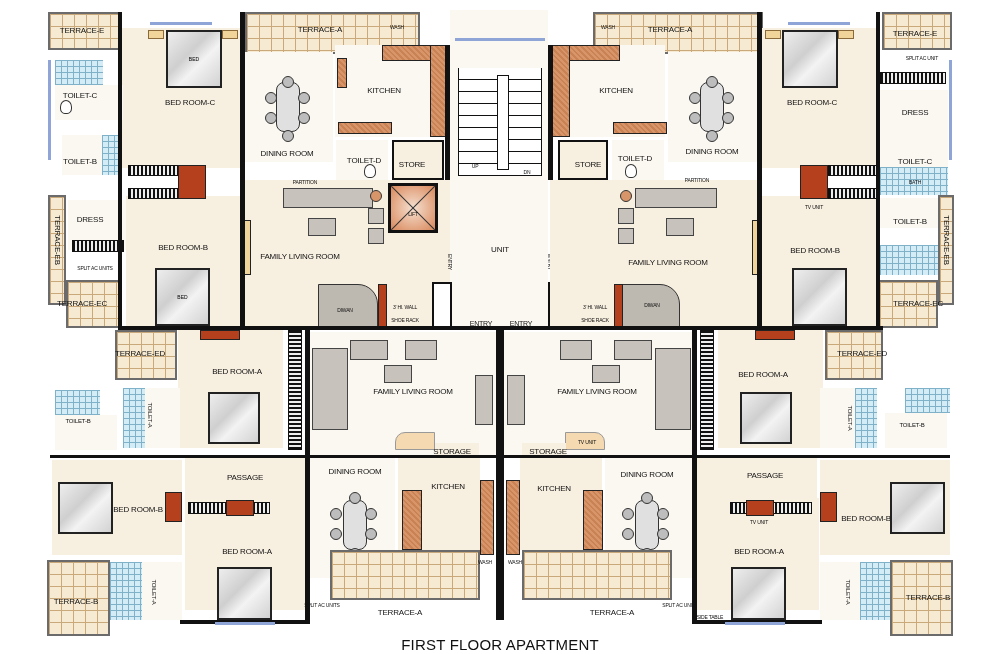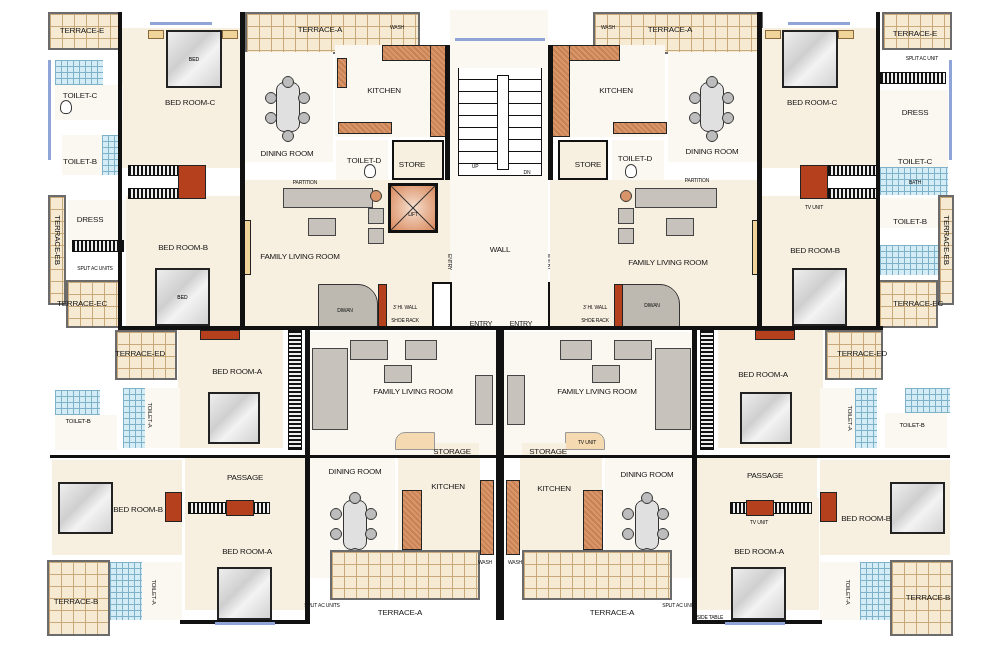--- a/index.html
+++ b/index.html
@@ -125,21 +125,21 @@
   <span class="lbl tiny" style="left:405px;top:307px;">3' HI. WALL</span>
   <span class="lbl tiny" style="left:405px;top:320px;">SHOE RACK</span>
 
   <div class="room floor-white" style="left:450px;top:10px;width:98px;height:170px;"></div>
   <div class="stair" style="left:458px;top:68px;width:84px;height:108px;"></div>
   <div class="room" style="left:497px;top:75px;width:12px;height:95px;background:#fff;border:1px solid #111;"></div>
   <span class="lbl tiny" style="left:475px;top:166px;">UP</span>
   <span class="lbl tiny" style="left:527px;top:172px;">DN</span>
 
   <div class="room floor-white" style="left:450px;top:180px;width:98px;height:148px;"></div>
-  <span class="lbl" style="left:500px;top:249px;">WALL</span>
+  <span class="lbl" style="left:500px;top:249px;">UNIT</span>
   <div class="lift" style="left:388px;top:183px;width:50px;height:50px;"></div>
   <span class="lbl tiny" style="left:413px;top:214px;">LIFT</span>
   <div class="lift" style="left:560px;top:183px;width:50px;height:50px;"></div>
   <span class="lbl tiny" style="left:585px;top:214px;">LIFT</span>
   <span class="lbl v tiny" style="left:450px;top:262px;">ENTRY</span>
   <span class="lbl v tiny" style="left:550px;top:262px;">ENTRY</span>
   <div class="store" style="left:432px;top:282px;width:20px;height:46px;background:#fff;"></div>
   <div class="store" style="left:548px;top:282px;width:20px;height:46px;background:#fff;"></div>
   <span class="lbl" style="left:481px;top:323px;font-size:7px;">ENTRY</span>
   <span class="lbl" style="left:521px;top:323px;font-size:7px;">ENTRY</span>
@@ -387,13 +387,14 @@
   <div class="wall" style="left:180px;top:620px;width:130px;height:4px;"></div>
   <div class="wall" style="left:692px;top:620px;width:130px;height:4px;"></div>
   <div class="window" style="left:150px;top:22px;width:62px;height:3px;"></div>
   <div class="window" style="left:788px;top:22px;width:62px;height:3px;"></div>
   <div class="window" style="left:455px;top:38px;width:90px;height:3px;"></div>
   <div class="window" style="left:48px;top:60px;width:3px;height:100px;"></div>
   <div class="window" style="left:949px;top:60px;width:3px;height:100px;"></div>
   <div class="window" style="left:215px;top:622px;width:60px;height:3px;"></div>
   <div class="window" style="left:725px;top:622px;width:60px;height:3px;"></div>
 
+  <span class="title">FIRST FLOOR APARTMENT</span>
 </div>
 
 </body></html>

